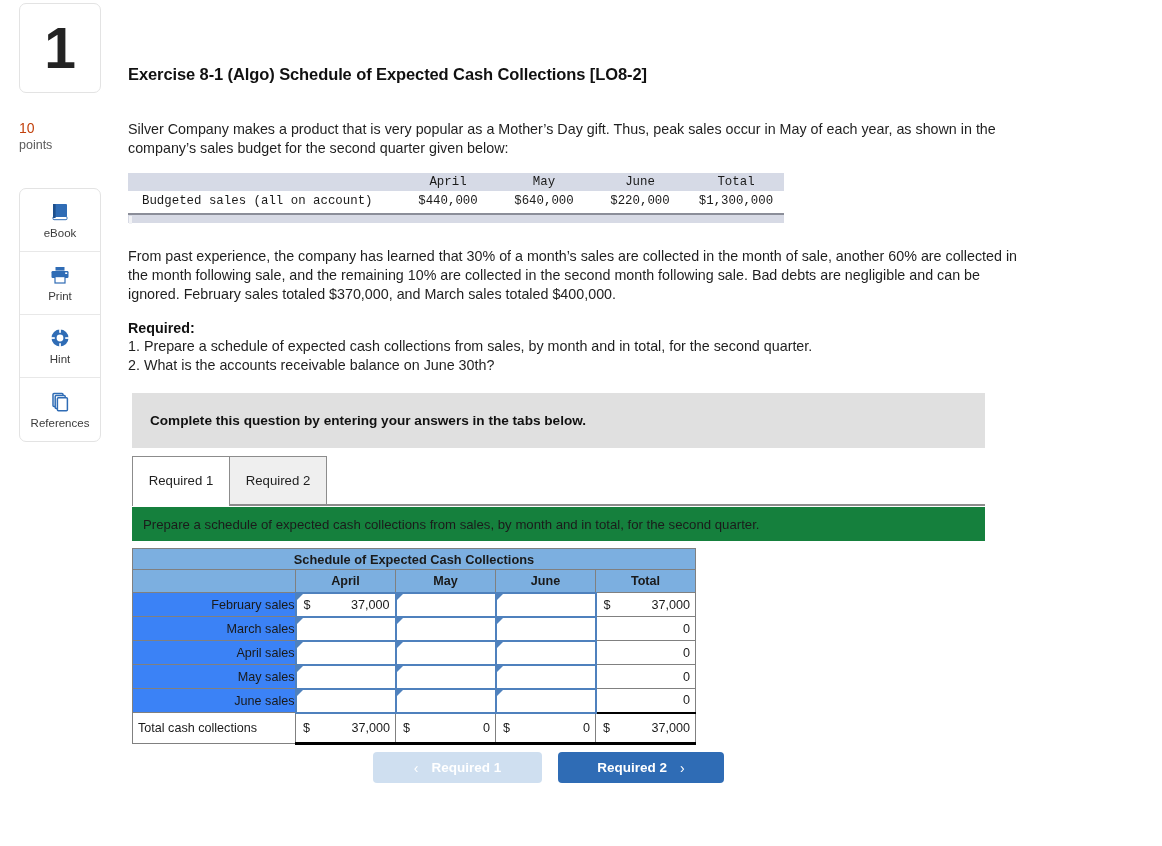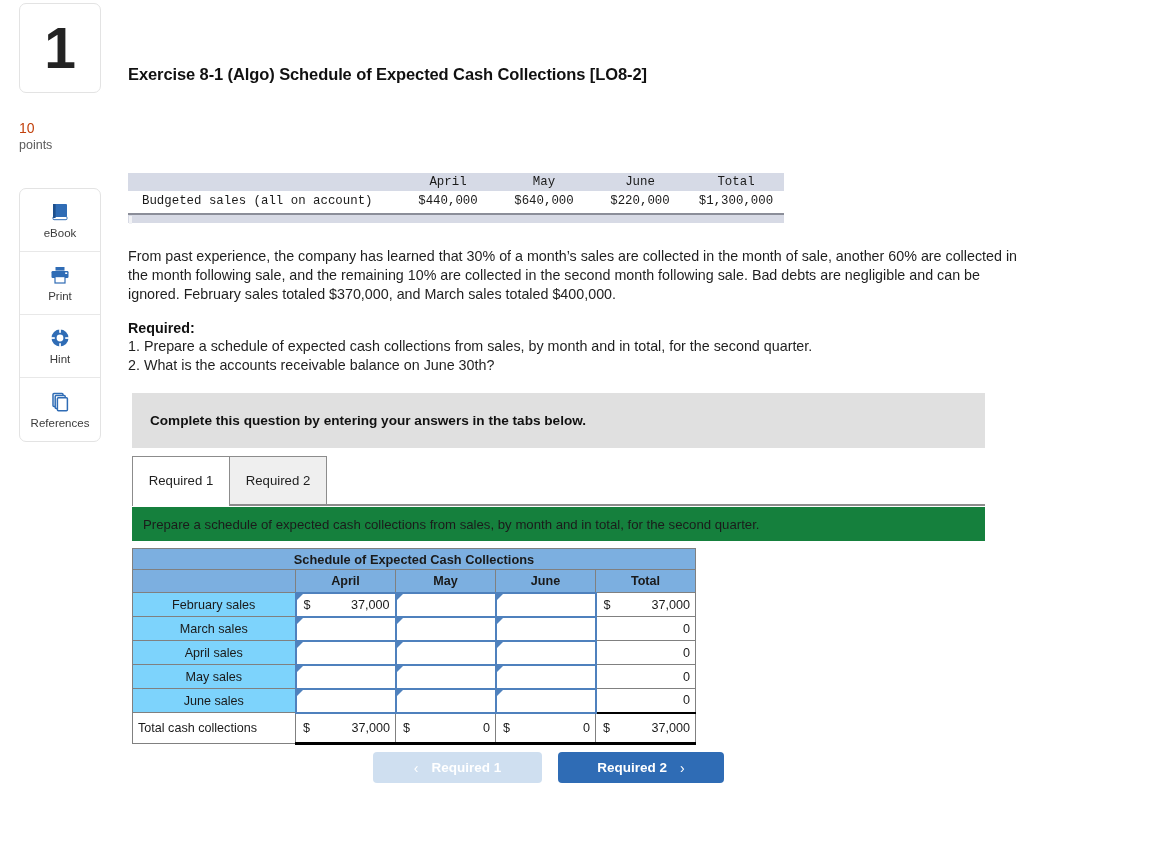--- a/index.html
+++ b/index.html
@@ -155,22 +155,22 @@
     background: #7cafe0; color: #1a1a1a; font-weight: 700;
     font-size: 12.8px; height: 21px; text-align: center;
     border: 1px solid #808080;
   }
   .s-hdr {
     background: #7cafe0; color: #1a1a1a; font-weight: 700;
     height: 23px; text-align: center; border: 1px solid #808080;
   }
   .s-hdr.blank { }
   .s-lab {
-    height: 24px; border: 1px solid #808080; background:#7dd3fc;
-    padding-left: 5px; text-align: center; white-space: nowrap;
+    height: 24px; border: 1px solid #808080; background:#3b82f6;
+    padding-left: 5px; text-align: right; white-space: nowrap;
   }
   
   .s-in {
     height: 24px; border: 2px solid #4f81bd; background: #fff;
     position: relative;
   }
   .s-in .cellpad {
     display: flex; align-items: center; height: 100%;
     padding: 0 5px 0 7px;
   }
@@ -281,20 +281,21 @@
       <span class="tl">References</span>
     </div>
 
   </div>
 </div>
 
 <div id="main">
 
   <div id="exercise-title">Exercise 8-1 (Algo) Schedule of Expected Cash Collections [LO8-2]</div>
 
+  <div class="body-par" id="par-intro">Silver Company makes a product that is very popular as a Mother’s Day gift. Thus, peak sales occur in May of each year, as shown in the company’s sales budget for the second quarter given below:</div>
 
   <div id="budget-wrap">
     <table class="budget">
       <tbody>
           <tr>
         <th style="width:272px"></th>
         <th style="width:96px">April</th>
         <th style="width:96px">May</th>
         <th style="width:96px">June</th>
         <th style="width:96px">Total</th>

